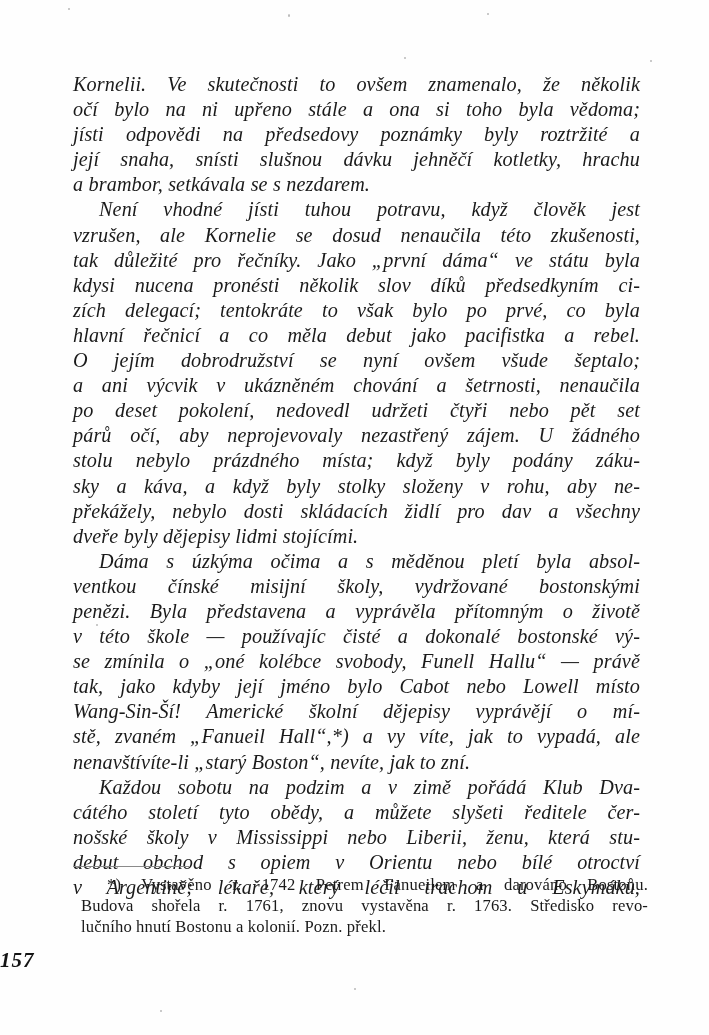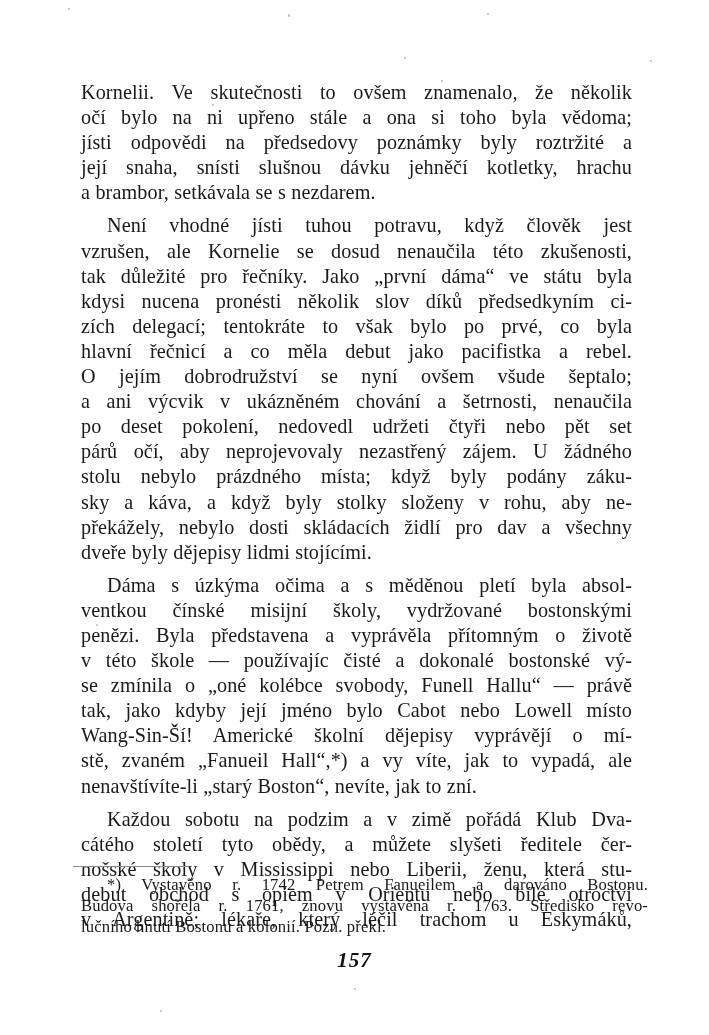--- a/index.html
+++ b/index.html
@@ -31,28 +31,29 @@
   }
 
   #text-column {
     position: absolute;
     left: 73px;
     top: 72px;
     width: 567px;
   }
 
   .para {
-    margin: 8px;
+    margin: 0;
     font-size: 20.2px;
     line-height: 25.1px;
     text-align: justify;
     text-justify: inter-word;
     letter-spacing: 0.1px;
     word-spacing: 0.2px;
     hyphens: none;
+    font-style: italic;
     -webkit-hyphens: none;
   }
   
   .para > .ln {
     display: block;
     text-align: justify;
     text-align-last: justify;
     white-space: nowrap;
   }
   .para > .ln.last {
@@ -92,21 +93,21 @@
   }
   #footnote .fn-line.indent {
     text-indent: 26px;
   }
 
   #page-number {
     position: absolute;
     left: 0;
     top: 948px;
     width: 709px;
-    text-align: center;
+    text-align: left;
     font-size: 21px;
     font-style: italic;
     font-weight: 700;
     letter-spacing: 1px;
     color: #141414;
   }
 </style>
 </head>
 <body>
 

